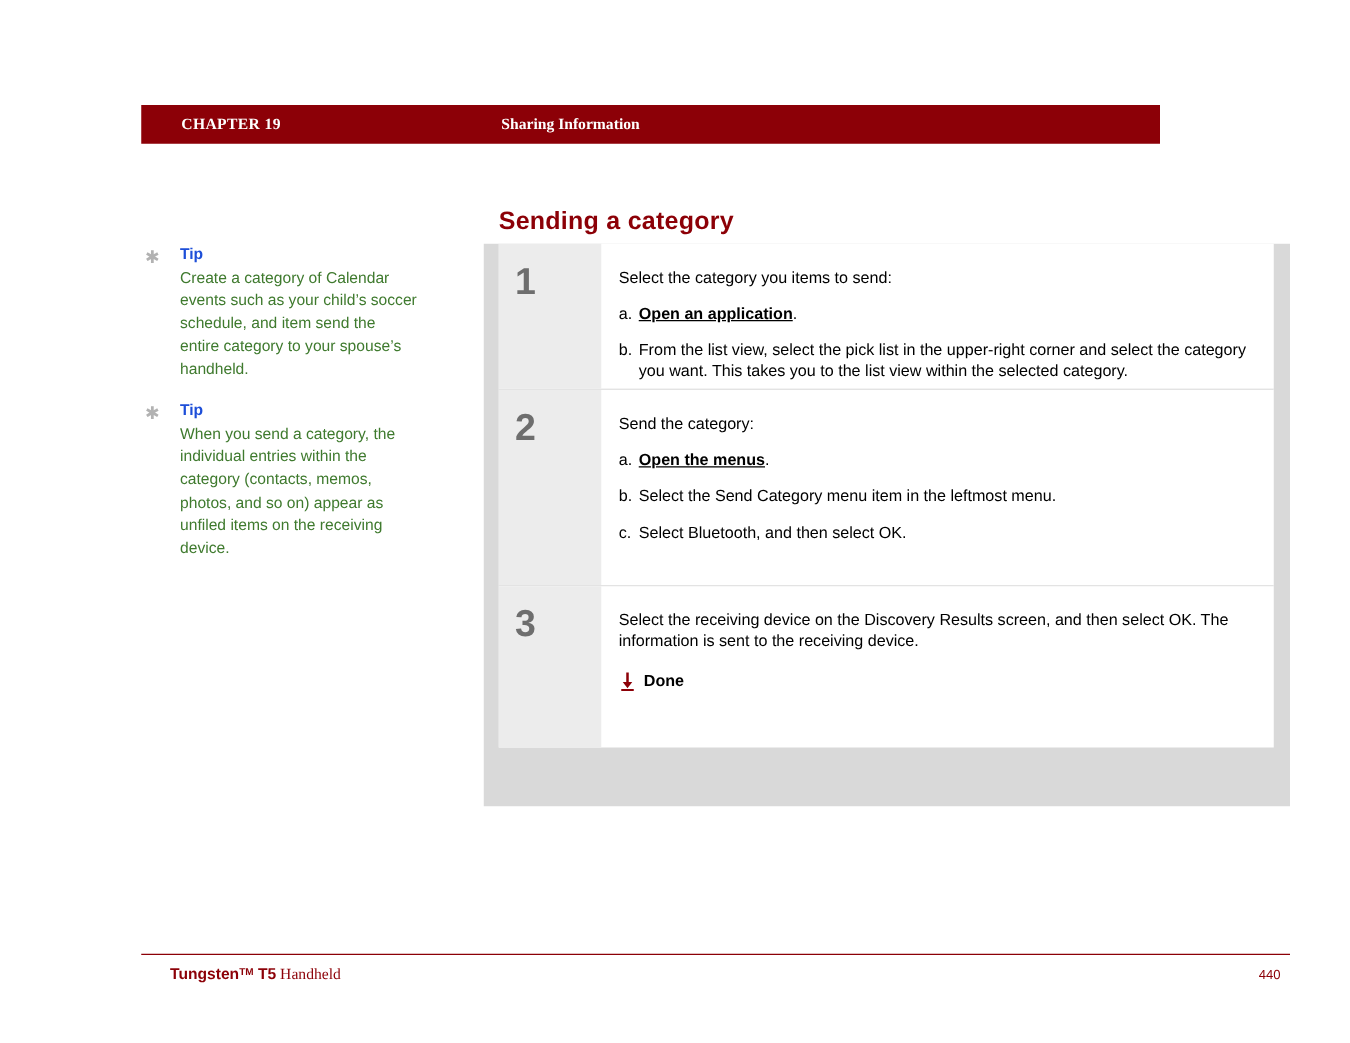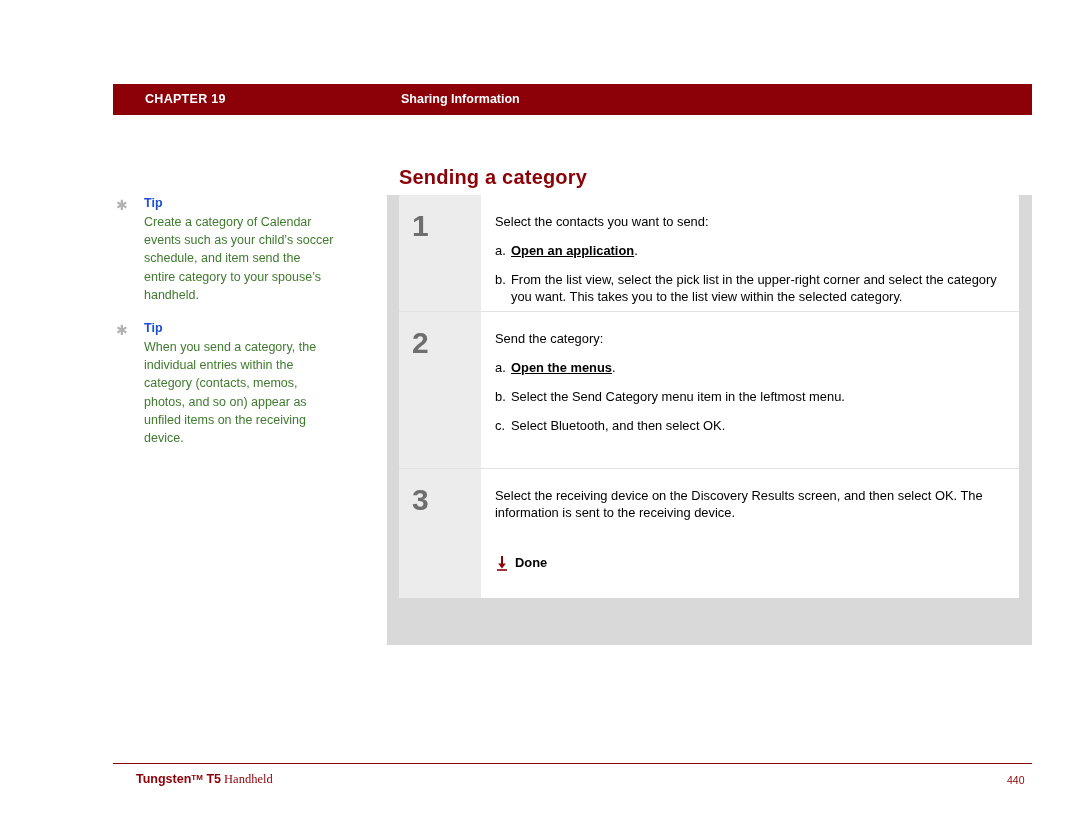--- a/index.html
+++ b/index.html
@@ -13,23 +13,24 @@
     position: relative;
     font-family: "Liberation Sans", sans-serif;
     overflow: hidden;
   }
 
   
   .header-bar {
     position: absolute;
     left: 113px;
     top: 84px;
-    width: 919px;
+    width: 815px;
     height: 31px;
     background: #8c0007;
+    font-family: Liberation Serif, serif;
   }
   .header-chapter {
     position: absolute;
     left: 32px;
     top: 8px;
     color: #ffffff;
     font-size: 12.5px;
     font-weight: bold;
     letter-spacing: 0.3px;
   }
@@ -140,21 +141,21 @@
   .sub-letter {
     width: 16px;
     flex: 0 0 16px;
   }
   .sub-text { flex: 1 1 auto; }
   .link-bold {
     font-weight: bold;
     text-decoration: underline;
   }
   .done-row {
-    margin-top: 33px;
+    margin-top: 15px;
     display: flex;
     align-items: flex-end;
   }
   .done-arrow {
     width: 14px;
     height: 16px;
     margin-right: 6px;
     position: relative;
   }
   .done-label {
@@ -228,21 +229,21 @@
 </div>
 
 <div class="steps-shadow"></div>
 <div class="steps-wrap">
 
   <div class="step step1">
     <div class="step-num-cell">
       <div class="step-num">1</div>
     </div>
     <div class="step-body">
-      <div class="step-lead">Select the contacts you want to send:</div>
+      <div class="step-lead">Select the category you items to send:</div>
       <div class="sub">
         <div class="sub-letter">a.</div>
         <div class="sub-text"><span class="link-bold">Open an application</span><span>.</span></div>
       </div>
       <div class="sub">
         <div class="sub-letter">b.</div>
         <div class="sub-text">From the list view, select the pick list in the upper-right corner and select the category you want. This takes you to the list view within the selected category.</div>
       </div>
     </div>
   </div>

